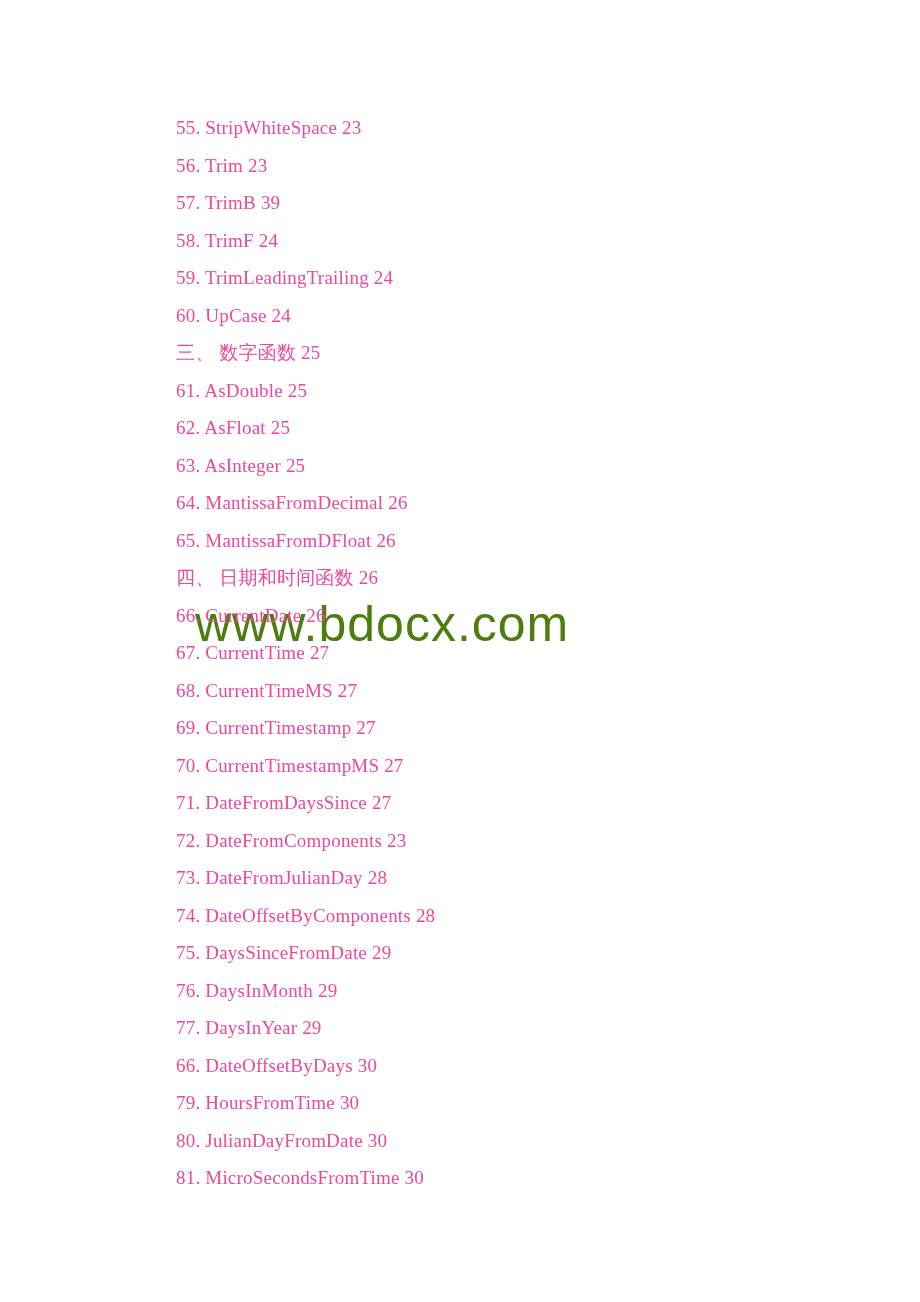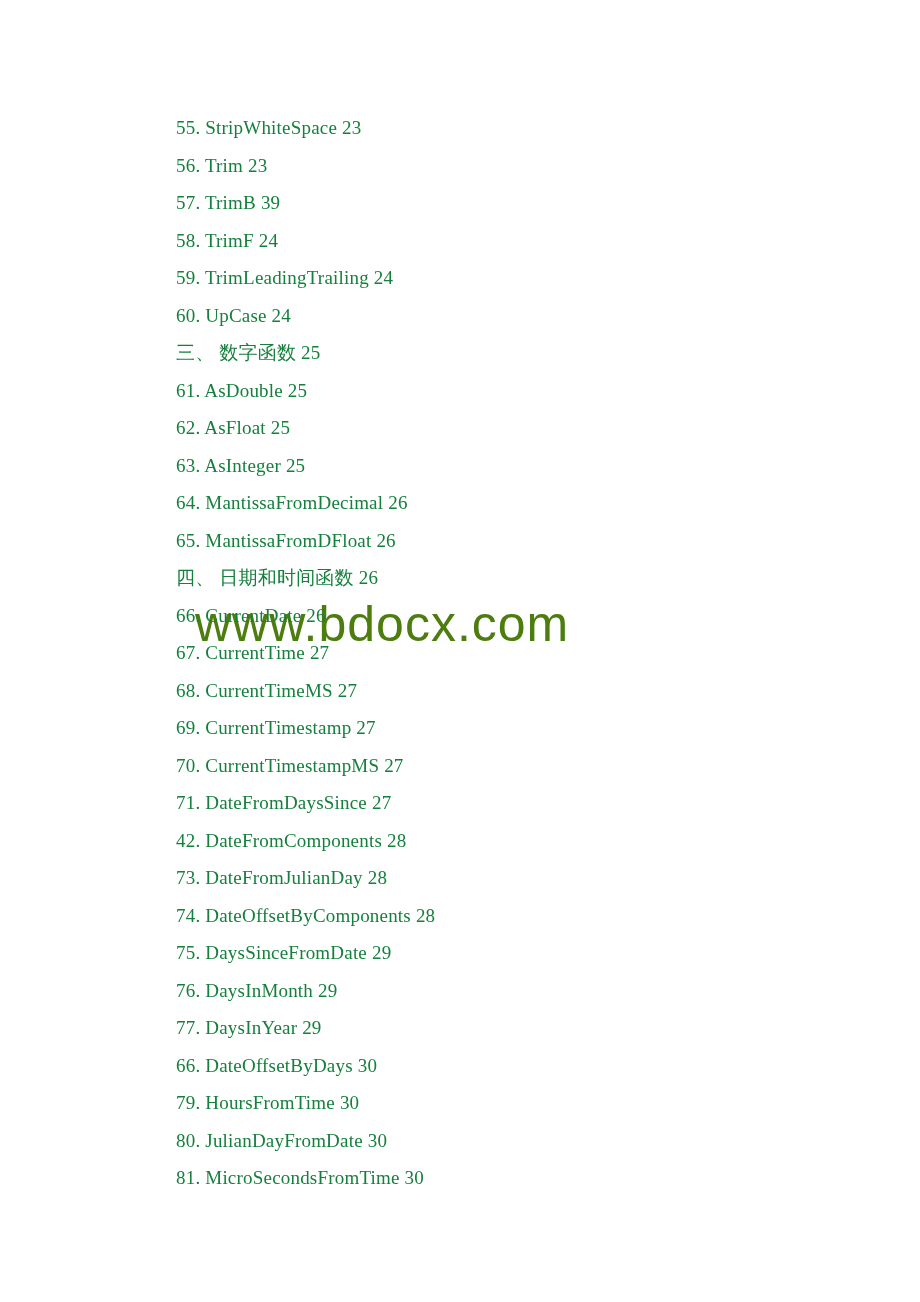--- a/index.html
+++ b/index.html
@@ -11,21 +11,21 @@
       width: 920px;
       height: 1302px;
       background: #ffffff;
       font-family: "Times New Roman", "SimSun", serif;
       position: relative;
       padding-top: 118px;
       padding-left: 176px;
     }
     .toc-line {
       font-size: 19px;
-      color: #15803d;
+      color: #ec4899;
       line-height: 1;
       margin-bottom: 18.5px;
       letter-spacing: 0.2px;
     }
     .watermark {
       position: absolute;
       top: 595px;
       left: 195px;
       font-size: 50px;
       color: #4d7c0f;
@@ -57,21 +57,21 @@
   <div class="toc-line">63. AsInteger 25</div>
   <div class="toc-line">64. MantissaFromDecimal 26</div>
   <div class="toc-line">65. MantissaFromDFloat 26</div>
   <div class="toc-line">四、 日期和时间函数 26</div>
   <div class="toc-line">66. CurrentDate 26</div>
   <div class="toc-line">67. CurrentTime 27</div>
   <div class="toc-line">68. CurrentTimeMS 27</div>
   <div class="toc-line">69. CurrentTimestamp 27</div>
   <div class="toc-line">70. CurrentTimestampMS 27</div>
   <div class="toc-line">71. DateFromDaysSince 27</div>
-  <div class="toc-line">42. DateFromComponents 28</div>
+  <div class="toc-line">72. DateFromComponents 23</div>
   <div class="toc-line">73. DateFromJulianDay 28</div>
   <div class="toc-line">74. DateOffsetByComponents 28</div>
   <div class="toc-line">75. DaysSinceFromDate 29</div>
   <div class="toc-line">76. DaysInMonth 29</div>
   <div class="toc-line">77. DaysInYear 29</div>
   <div class="toc-line">66. DateOffsetByDays 30</div>
   <div class="toc-line">79. HoursFromTime 30</div>
   <div class="toc-line">80. JulianDayFromDate 30</div>
   <div class="toc-line">81. MicroSecondsFromTime 30</div>
 </div>

